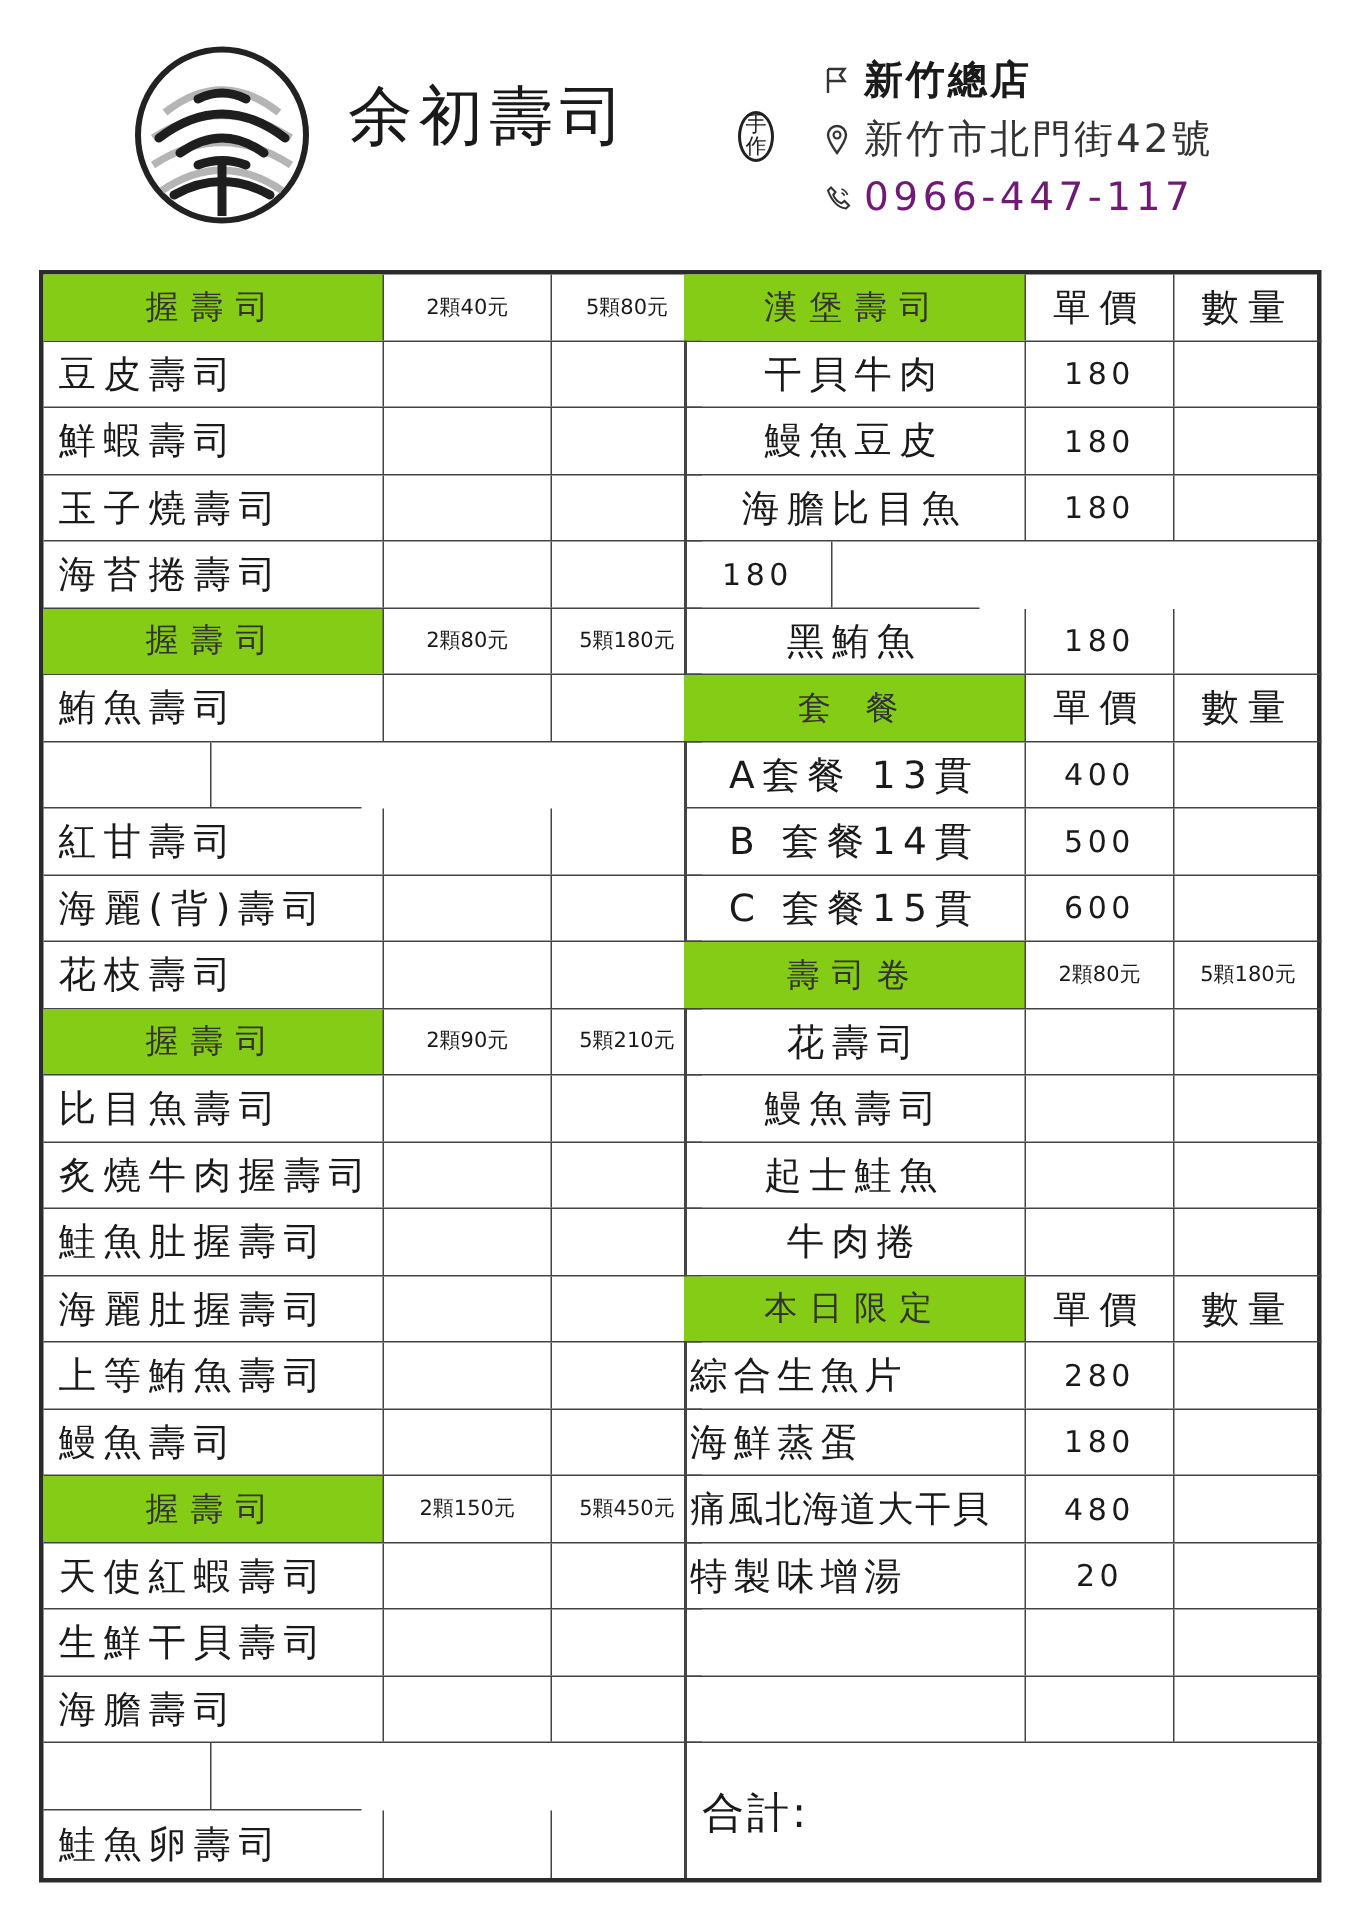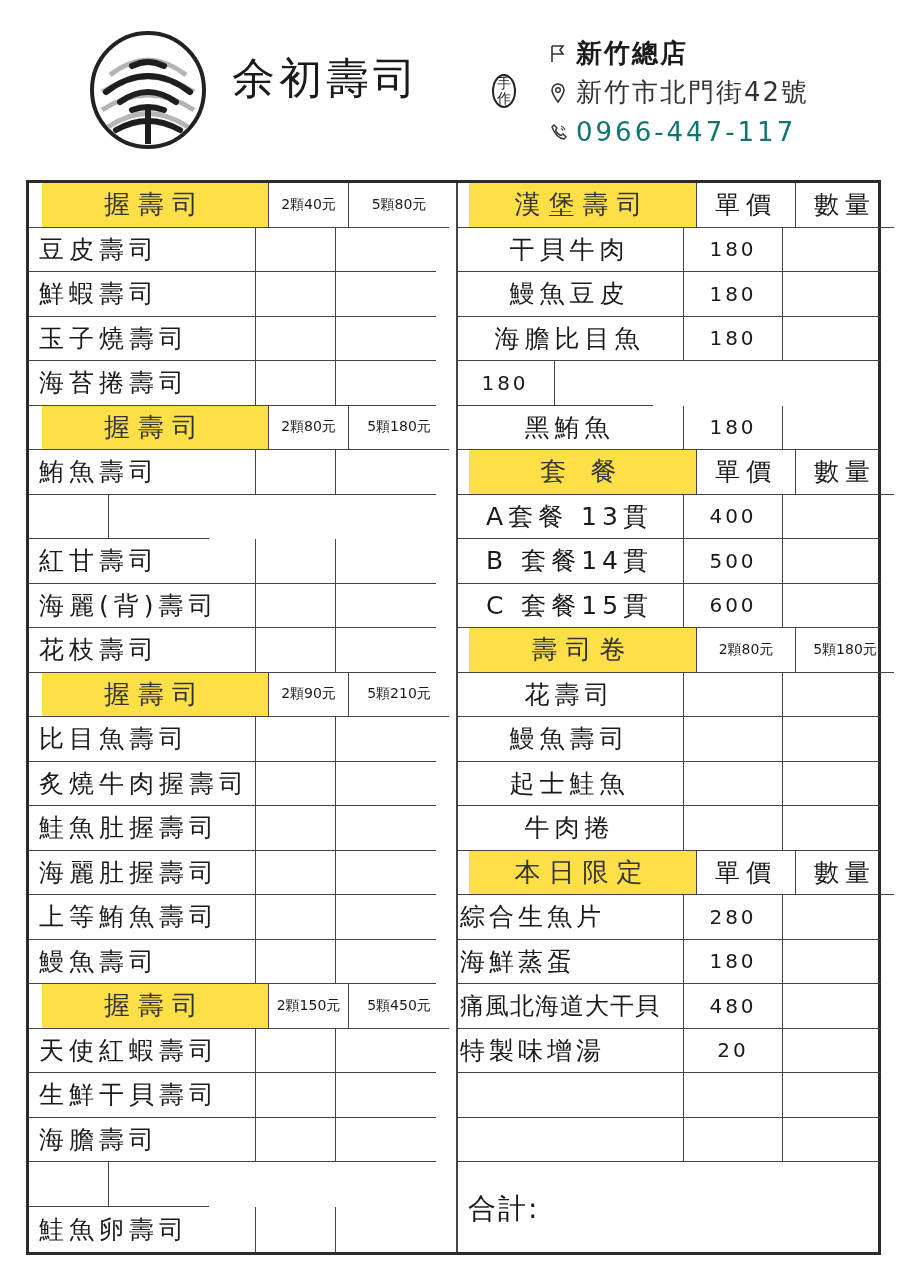--- a/index.html
+++ b/index.html
@@ -7,38 +7,38 @@
   .header{position:absolute;left:0;top:0;width:899px;height:170px;}
   .logo{position:absolute;left:88px;top:30px;width:120px;height:120px;}
   .brand{position:absolute;left:232px;top:38px;font-size:43px;letter-spacing:4px;font-weight:300;color:#1a1a1a;font-family:"DejaVu Sans",sans-serif;line-height:80px;}
   .brand-badge{position:absolute;left:492px;top:74px;width:24px;height:34px;border:2px solid #222;border-radius:50%;font-size:14px;line-height:15px;text-align:center;box-sizing:border-box;}
   .info{position:absolute;left:550px;top:34px;}
   .info-row{display:flex;align-items:center;height:39px;}
   .info-row .ic{width:26px;display:inline-flex;align-items:center;justify-content:flex-start;}
   .info-row .txt{font-size:26px;letter-spacing:2px;}
   .info-row.store .txt{font-weight:bold;}
   .info-row.addr .txt{color:#333;}
-  .info-row.phone .txt{color:#0f766e;letter-spacing:3px;}
+  .info-row.phone .txt{color:#701a75;letter-spacing:3px;}
 
   .sheet{position:absolute;left:26px;top:180px;width:855px;height:1075px;border:3px solid #2b2b2b;box-sizing:border-box;}
   .col{position:absolute;top:0;}
   .col-left{left:0;width:427px;}
   .col-right{left:427px;width:425px;}
   .row{position:absolute;left:0;height:44.5px;display:flex;border-bottom:1.5px solid #444;box-sizing:border-box;}
   .cell{box-sizing:border-box;border-right:1.5px solid #444;height:100%;display:flex;align-items:center;overflow:hidden;white-space:nowrap;}
   .cell:last-child{border-right:none;}
   .name{font-size:25px;letter-spacing:5px;padding-left:10px;}
   .col-right .name{justify-content:center;padding-left:0;}
   .col-right .name.left{justify-content:flex-start;padding-left:4px;letter-spacing:4px;}
-  .hdr{background:#fde047;justify-content:center;font-size:26px;letter-spacing:8px;color:#333;margin-left:13px;}
+  .hdr{background:#84cc16;justify-content:center;font-size:22px;letter-spacing:8px;color:#333;}
   .tier{font-size:14px;justify-content:center;letter-spacing:0;padding:0 2px;}
   .lbl{font-size:25px;justify-content:center;letter-spacing:6px;}
   .price{font-size:20px;justify-content:center;letter-spacing:3px;}
   .w-name-l{width:227px;}
-  .w-c2-l{width:80px;}
+  .w-c2-l{width:112px;}
   .w-c3-l{width:100px;}
   .w-name-r{width:228px;}
   .w-c2-r{width:99px;}
   .w-c3-r{width:98px;}
   .total{position:absolute;left:0;width:425px;border-left:none;}
   .total-label{position:absolute;left:12px;top:28px;font-size:28px;letter-spacing:2px;}
   .divider-v{position:absolute;top:0;left:427px;width:1.5px;height:100%;background:#444;}
 </style>
 </head>
 <body>

